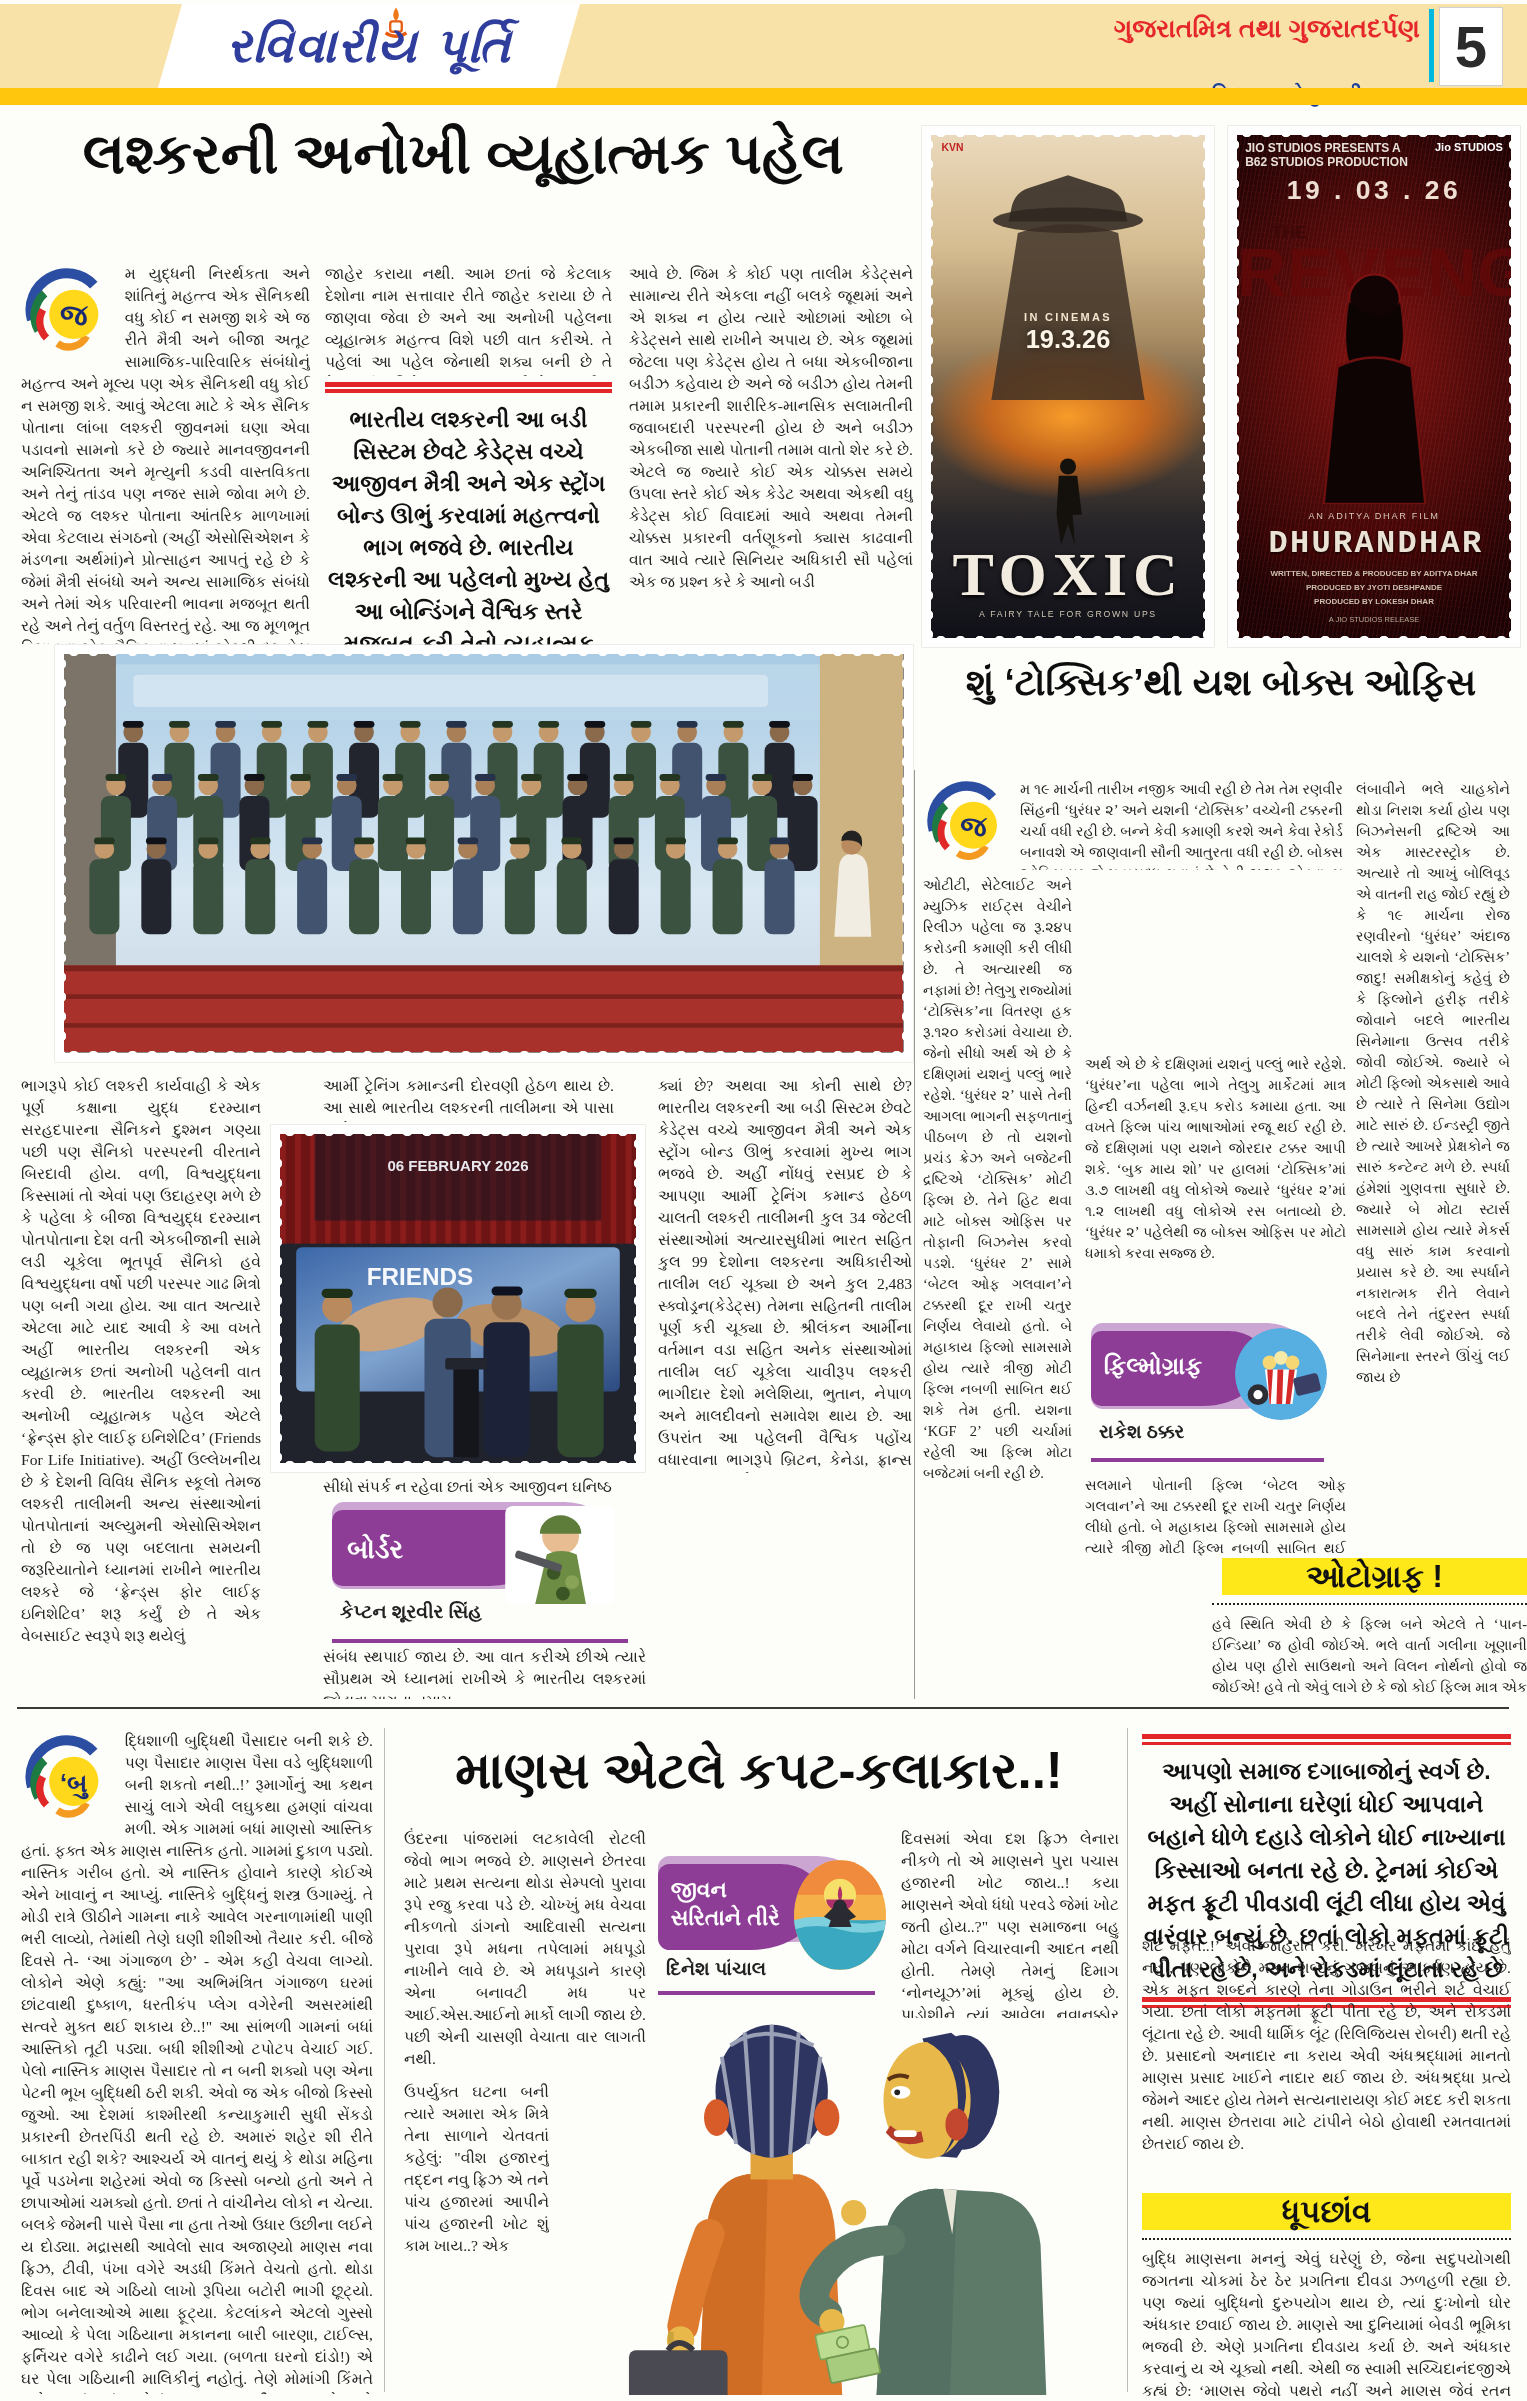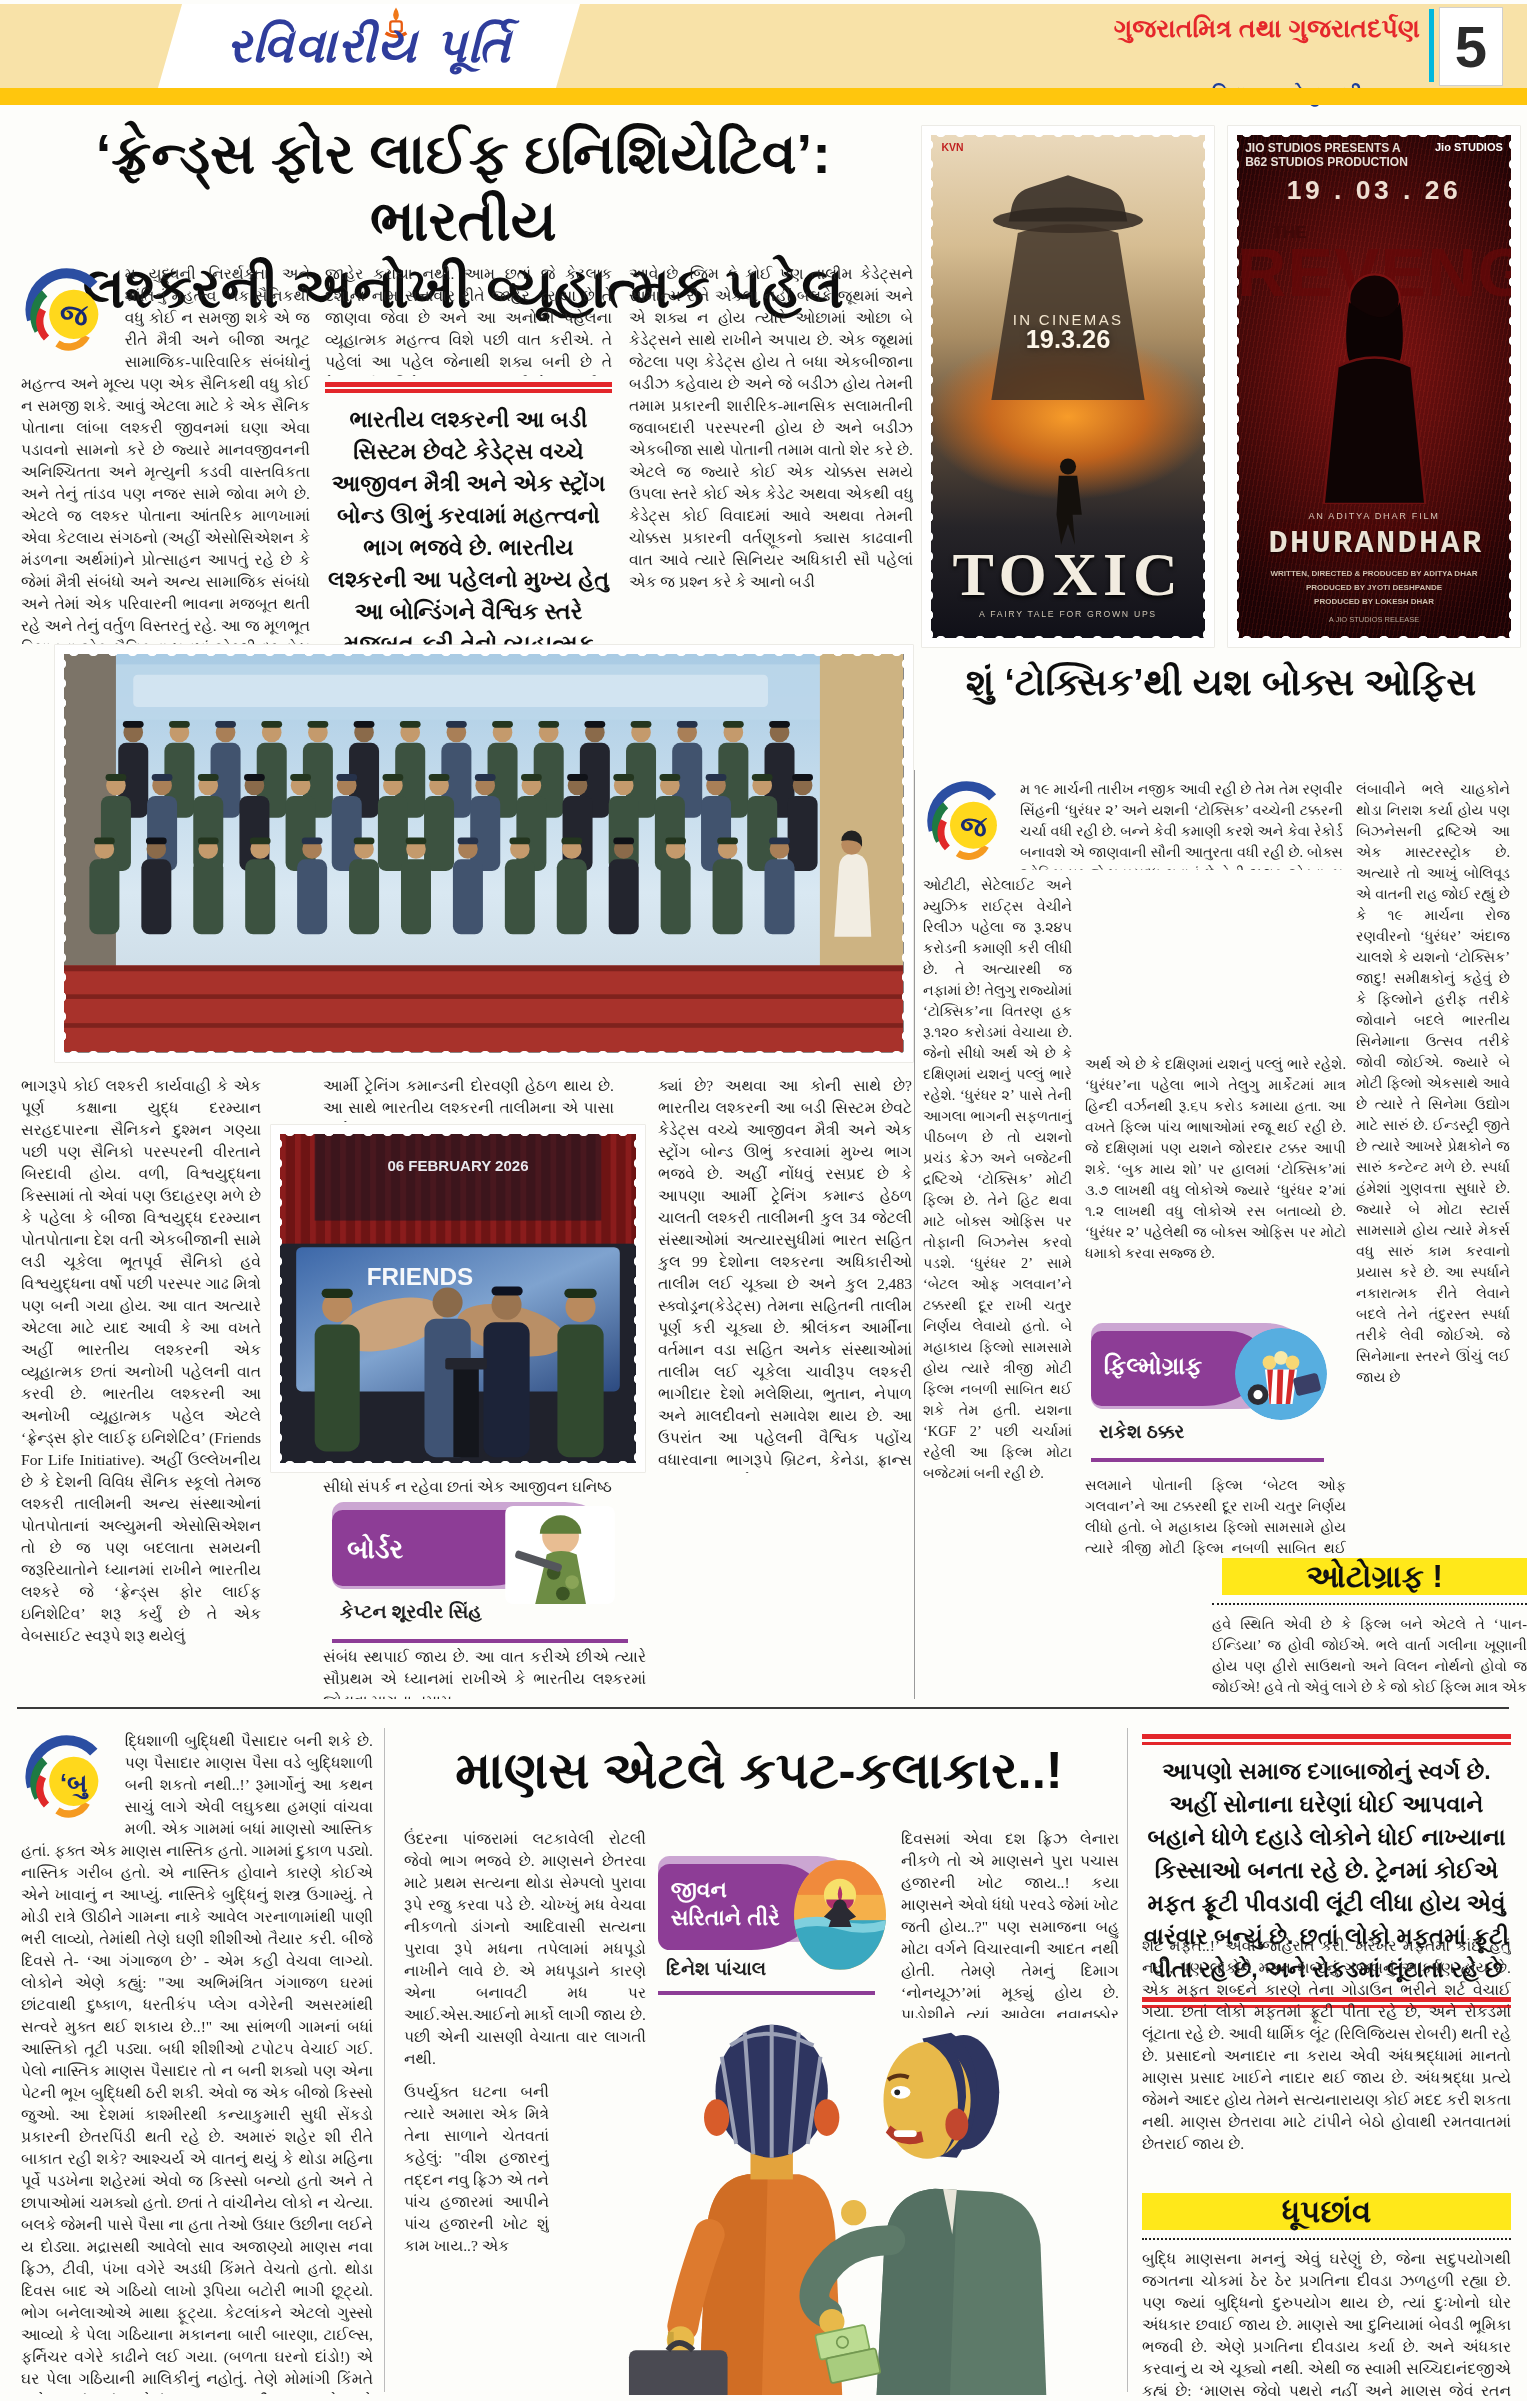--- a/index.html
+++ b/index.html
@@ -87,21 +87,20 @@
     <path d="M4 24 Q13 30 22 24" fill="none" stroke="#e85c10" stroke-width="3"></path>
   </svg>
   <div class="abs logo-script" style="left:190px;top:17.3px;width:358px;text-align:center;">રવિવારીય પૂર્તિ</div>
   <div class="abs paper-name" style="left:1097px;top:14px;width:323px;">ગુજરાતમિત્ર તથા ગુજરાતદર્પણ</div>
   <div class="abs date-line" style="left:1097px;top:52px;width:323px;margin-top:31px;">રવિવાર ૧૫ ફેબ્રુઆરી, ૨૦૨૬</div>
   <div class="abs cyan-bar" style="left:1429px;top:9.2px;width:5.2px;height:73px;"></div>
   <div class="abs pagenum" style="left:1439px;top:7px;width:62px;height:77px;">5</div>
   <div class="abs gold" style="left:0;top:88px;width:1527px;height:17.3px;"></div>
 
   <div class="abs headline h1a" style="left:17.3px;top:120px;width:892px;">
-    <div>‘ફ્રેન્ડ્સ ફોર લાઈફ ઇનિશિયેટિવ’: ભારતીય</div>
     <div>લશ્કરની અનોખી વ્યૂહાત્મક પહેલ</div>
   </div>
 
   <div class="abs txt" style="left:21px;top:263px;width:289px;height:381px;">
     <svg class="dropcap-logo" width="91" height="91" viewBox="0 0 100 100" style="font-size:27px">
       <path d="M12,58 A40,40 0 0 1 80,20" stroke="#2b4ea2" stroke-width="11" fill="none"></path>
       <path d="M19,70 A33,33 0 0 1 26,29" stroke="#1e7a43" stroke-width="9" fill="none"></path>
       <path d="M28,78 A26,26 0 0 1 24,47" stroke="#e02828" stroke-width="8" fill="none"></path>
       <path d="M40,84 A22,22 0 0 0 72,76" stroke="#f59a20" stroke-width="8" fill="none"></path>
       <circle cx="58" cy="52" r="27" fill="#ffd81c"></circle>
@@ -299,21 +298,21 @@
   <div class="abs stamp" style="left:922px;top:126px;width:292px;height:521px;">
     <div class="inner">
       <div class="poster" style="inset:0;">
         <div class="toxic-bg"></div>
         <svg class="abs" style="left:0;top:23px;" width="274" height="242" viewBox="0 0 474 420">
           <path d="M237,30 L305,52 Q330,60 335,86 L340,110 L134,110 L139,86 Q144,60 169,52 Z" fill="#2e2620" opacity="0.85"></path>
           <ellipse cx="237" cy="108" rx="130" ry="22" fill="#2e2620" opacity="0.85"></ellipse>
           <path d="M150,130 Q237,100 324,130 L370,420 L104,420 Z" fill="#3a2e24" opacity="0.82"></path>
         </svg>
         <div class="ptxt" style="left:10.4px;top:7px;color:#c02020;font-size:10.4px;font-weight:bold;">KVN</div>
-        <div class="ptxt center" style="left:0;right:0;top:176px;font-size:15px;letter-spacing:2.3px;color:#f3e6cf;">IN CINEMAS</div>
+        <div class="ptxt center" style="left:0;right:0;top:176px;font-size:11px;letter-spacing:2.3px;color:#f3e6cf;font-weight:bold;">IN CINEMAS</div>
         <div class="ptxt center" style="left:0;right:0;top:190px;font-size:25.4px;font-weight:bold;color:#fdf6e8;text-shadow:0 0 7px #00000088;">19.3.26</div>
         <svg class="abs" style="left:114px;top:320px;" width="46" height="92" viewBox="0 0 40 80">
           <circle cx="20" cy="10" r="7" fill="#14100c"></circle>
             <path d="M12,18 L28,18 L32,52 L24,52 L26,78 L20,60 L14,78 L10,52 Z" fill="#14100c"></path>
         </svg>
         <div class="ptxt center" style="left:0;right:0;top:404px;font-family:'Liberation Serif',serif;font-size:62px;font-weight:bold;letter-spacing:5.8px;color:#f2ece0;text-shadow:0 1.7px 4.6px #000;">TOXIC</div>
         <div class="ptxt center" style="left:0;right:0;top:474px;font-size:8.7px;letter-spacing:1.7px;color:#cfc6b4;">A FAIRY TALE FOR GROWN UPS</div>
       </div>
     </div>
     <div class="perf t"></div>

